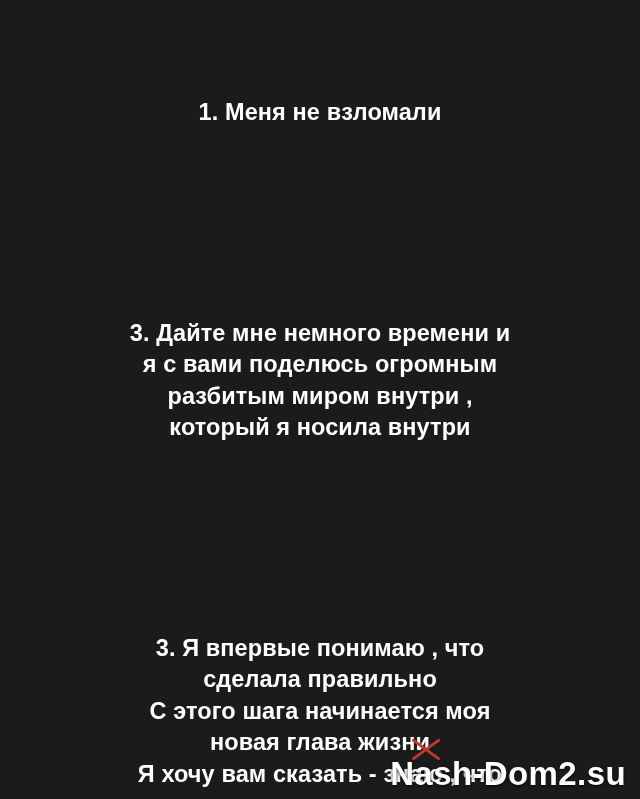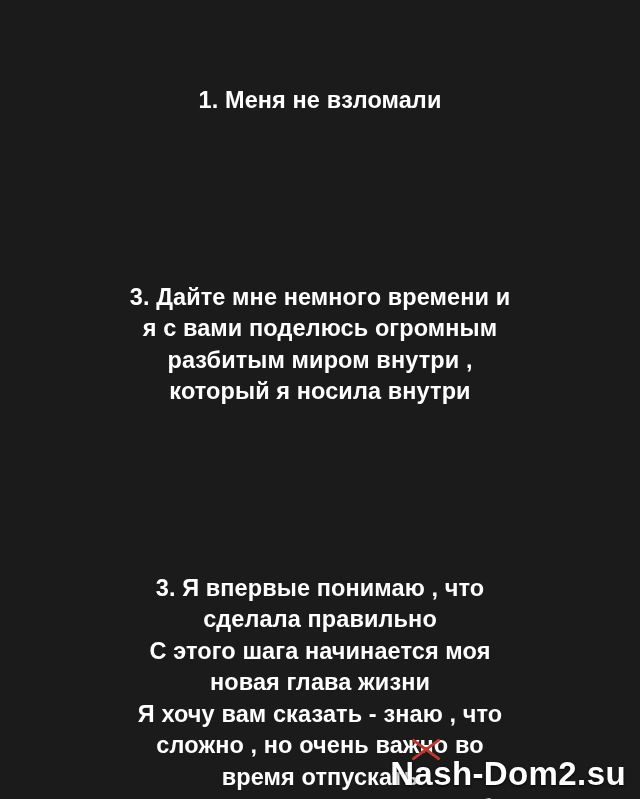--- a/index.html
+++ b/index.html
@@ -28,21 +28,21 @@
     color: #ffffff;
     font-size: 23.5px;
     line-height: 31.5px;
     font-weight: bold;
     text-align: center;
     letter-spacing: 0.1px;
     white-space: pre-wrap;
     word-wrap: break-word;
   }
   .para {
-    margin: 4px;
+    margin: 16px;
     padding: 0;
   }
   .spacer {
     height: 31px;
   }
   .watermark {
     position: absolute;
     right: 14px;
     bottom: 6px;
     color: #ffffff;

